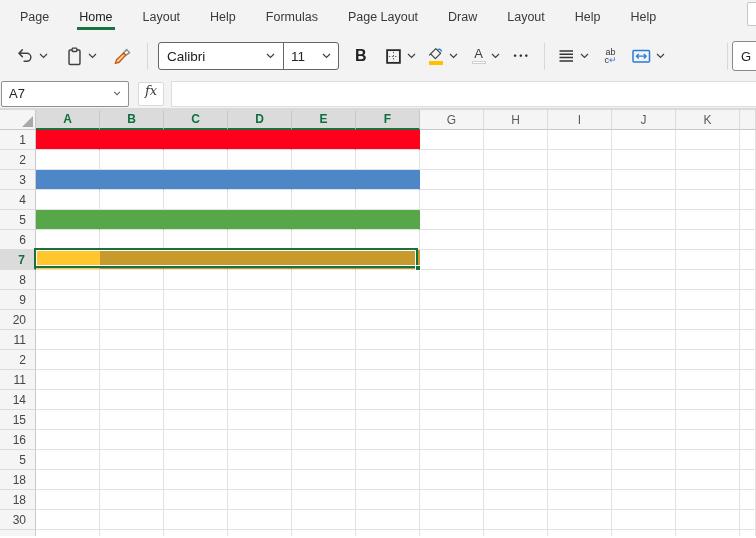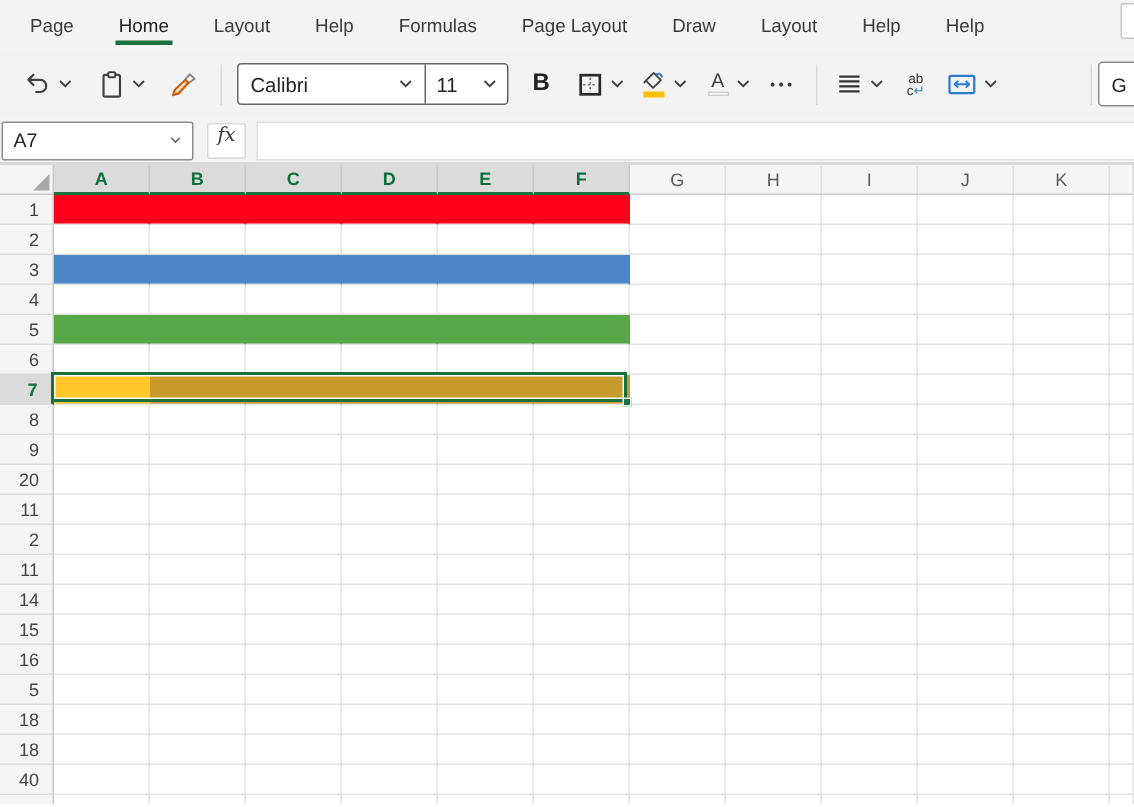--- a/index.html
+++ b/index.html
@@ -548,21 +548,21 @@
       <div class="cell"></div>
       <div class="cell"></div>
       <div class="cell"></div>
       <div class="cell"></div>
       <div class="cell"></div>
       <div class="cell"></div>
       <div class="cell"></div>
       <div class="cell"></div>
       <div class="cell"></div>
       <div class="cell"></div>
-      <div class="rh">40</div>
+      <div class="rh">30</div>
       <div class="cell"></div>
       <div class="cell"></div>
       <div class="cell"></div>
       <div class="cell"></div>
       <div class="cell"></div>
       <div class="cell"></div>
       <div class="cell"></div>
       <div class="cell"></div>
       <div class="cell"></div>
       <div class="cell"></div>

